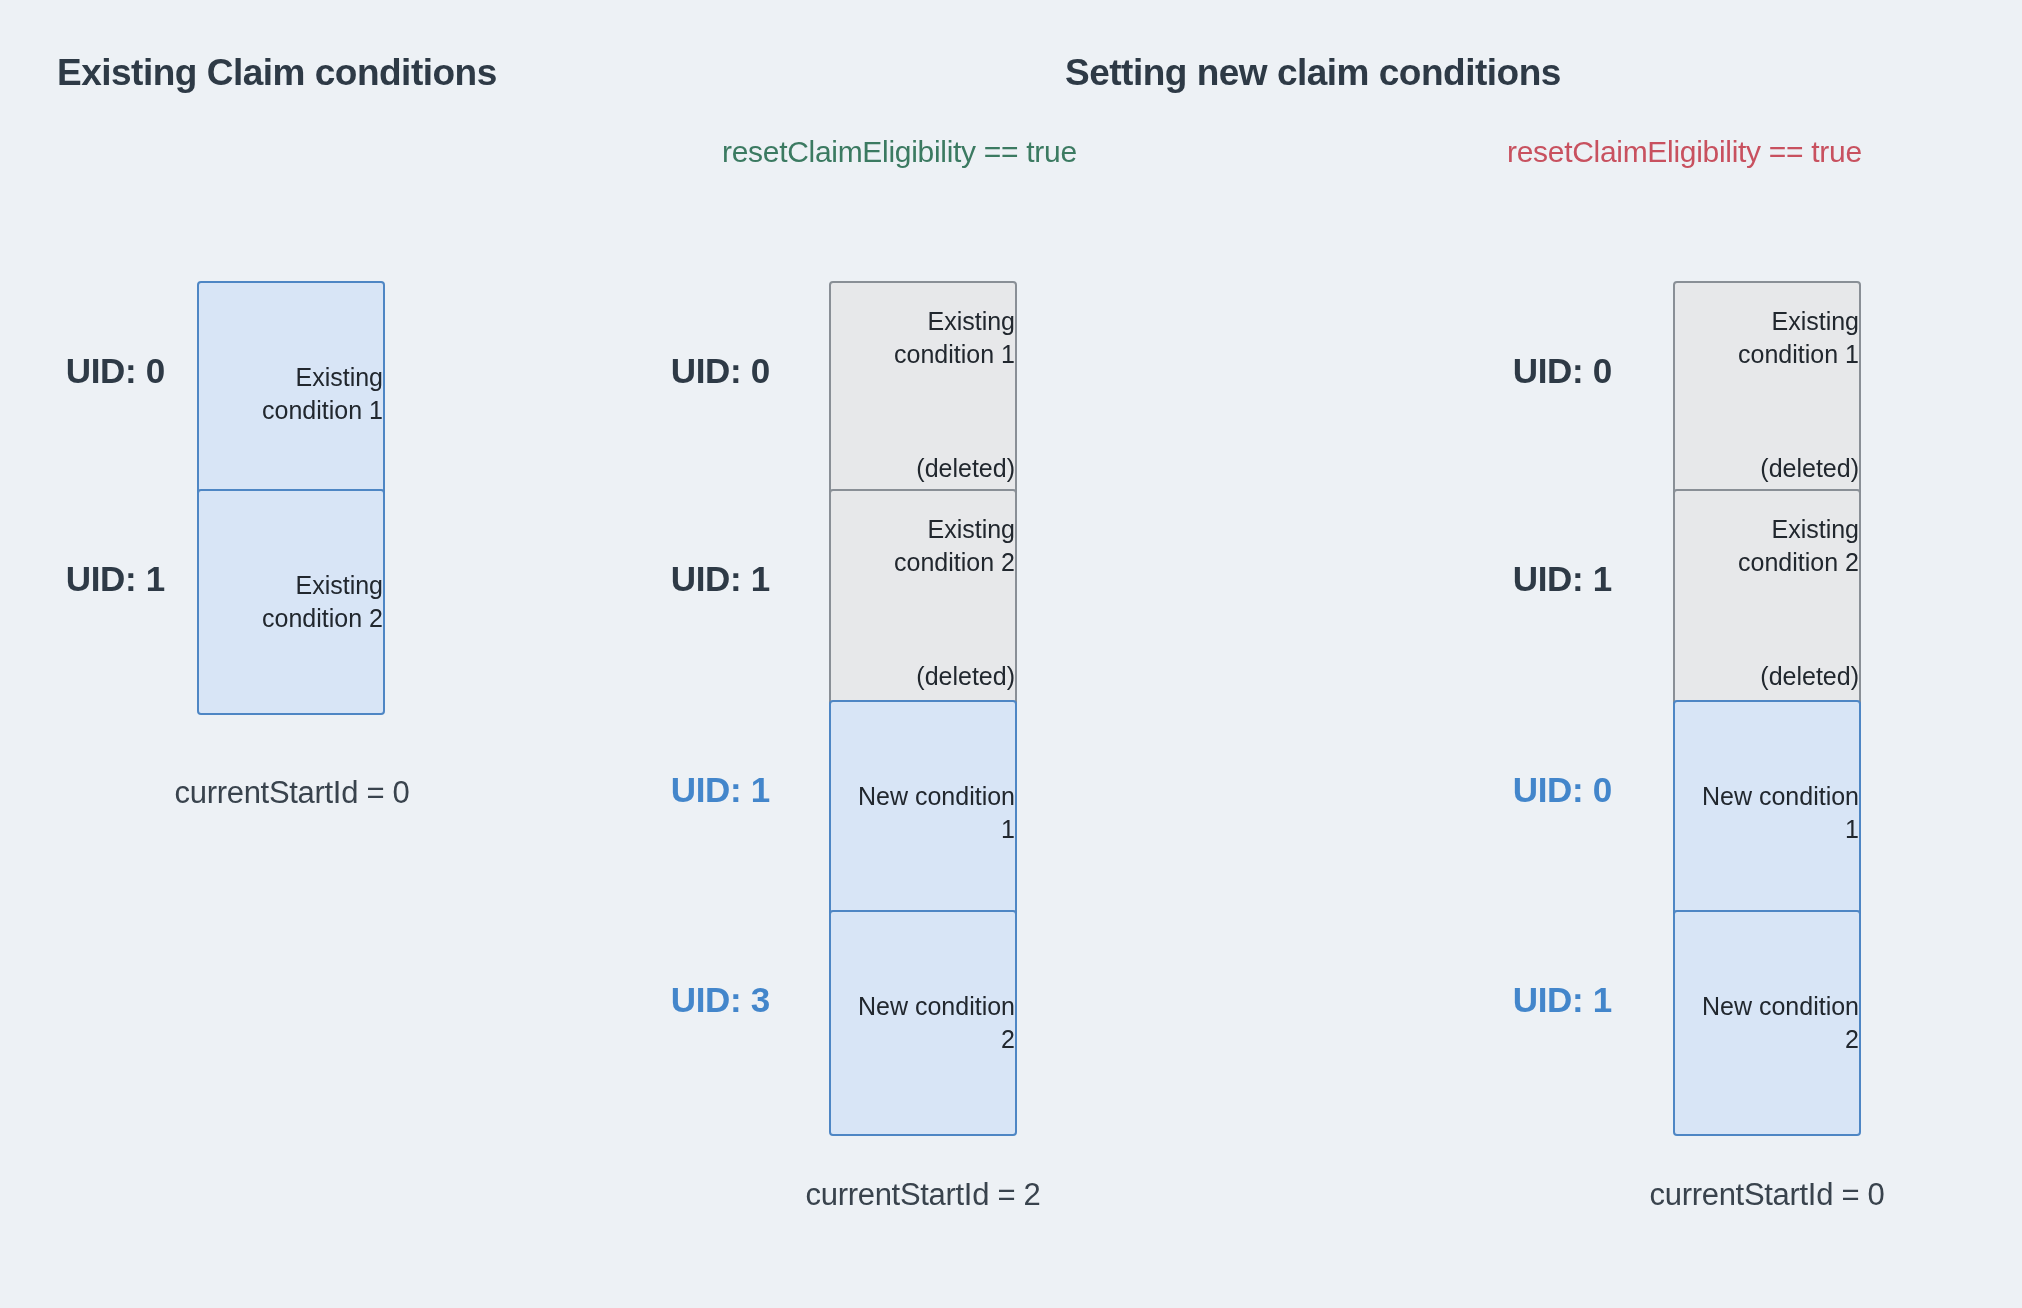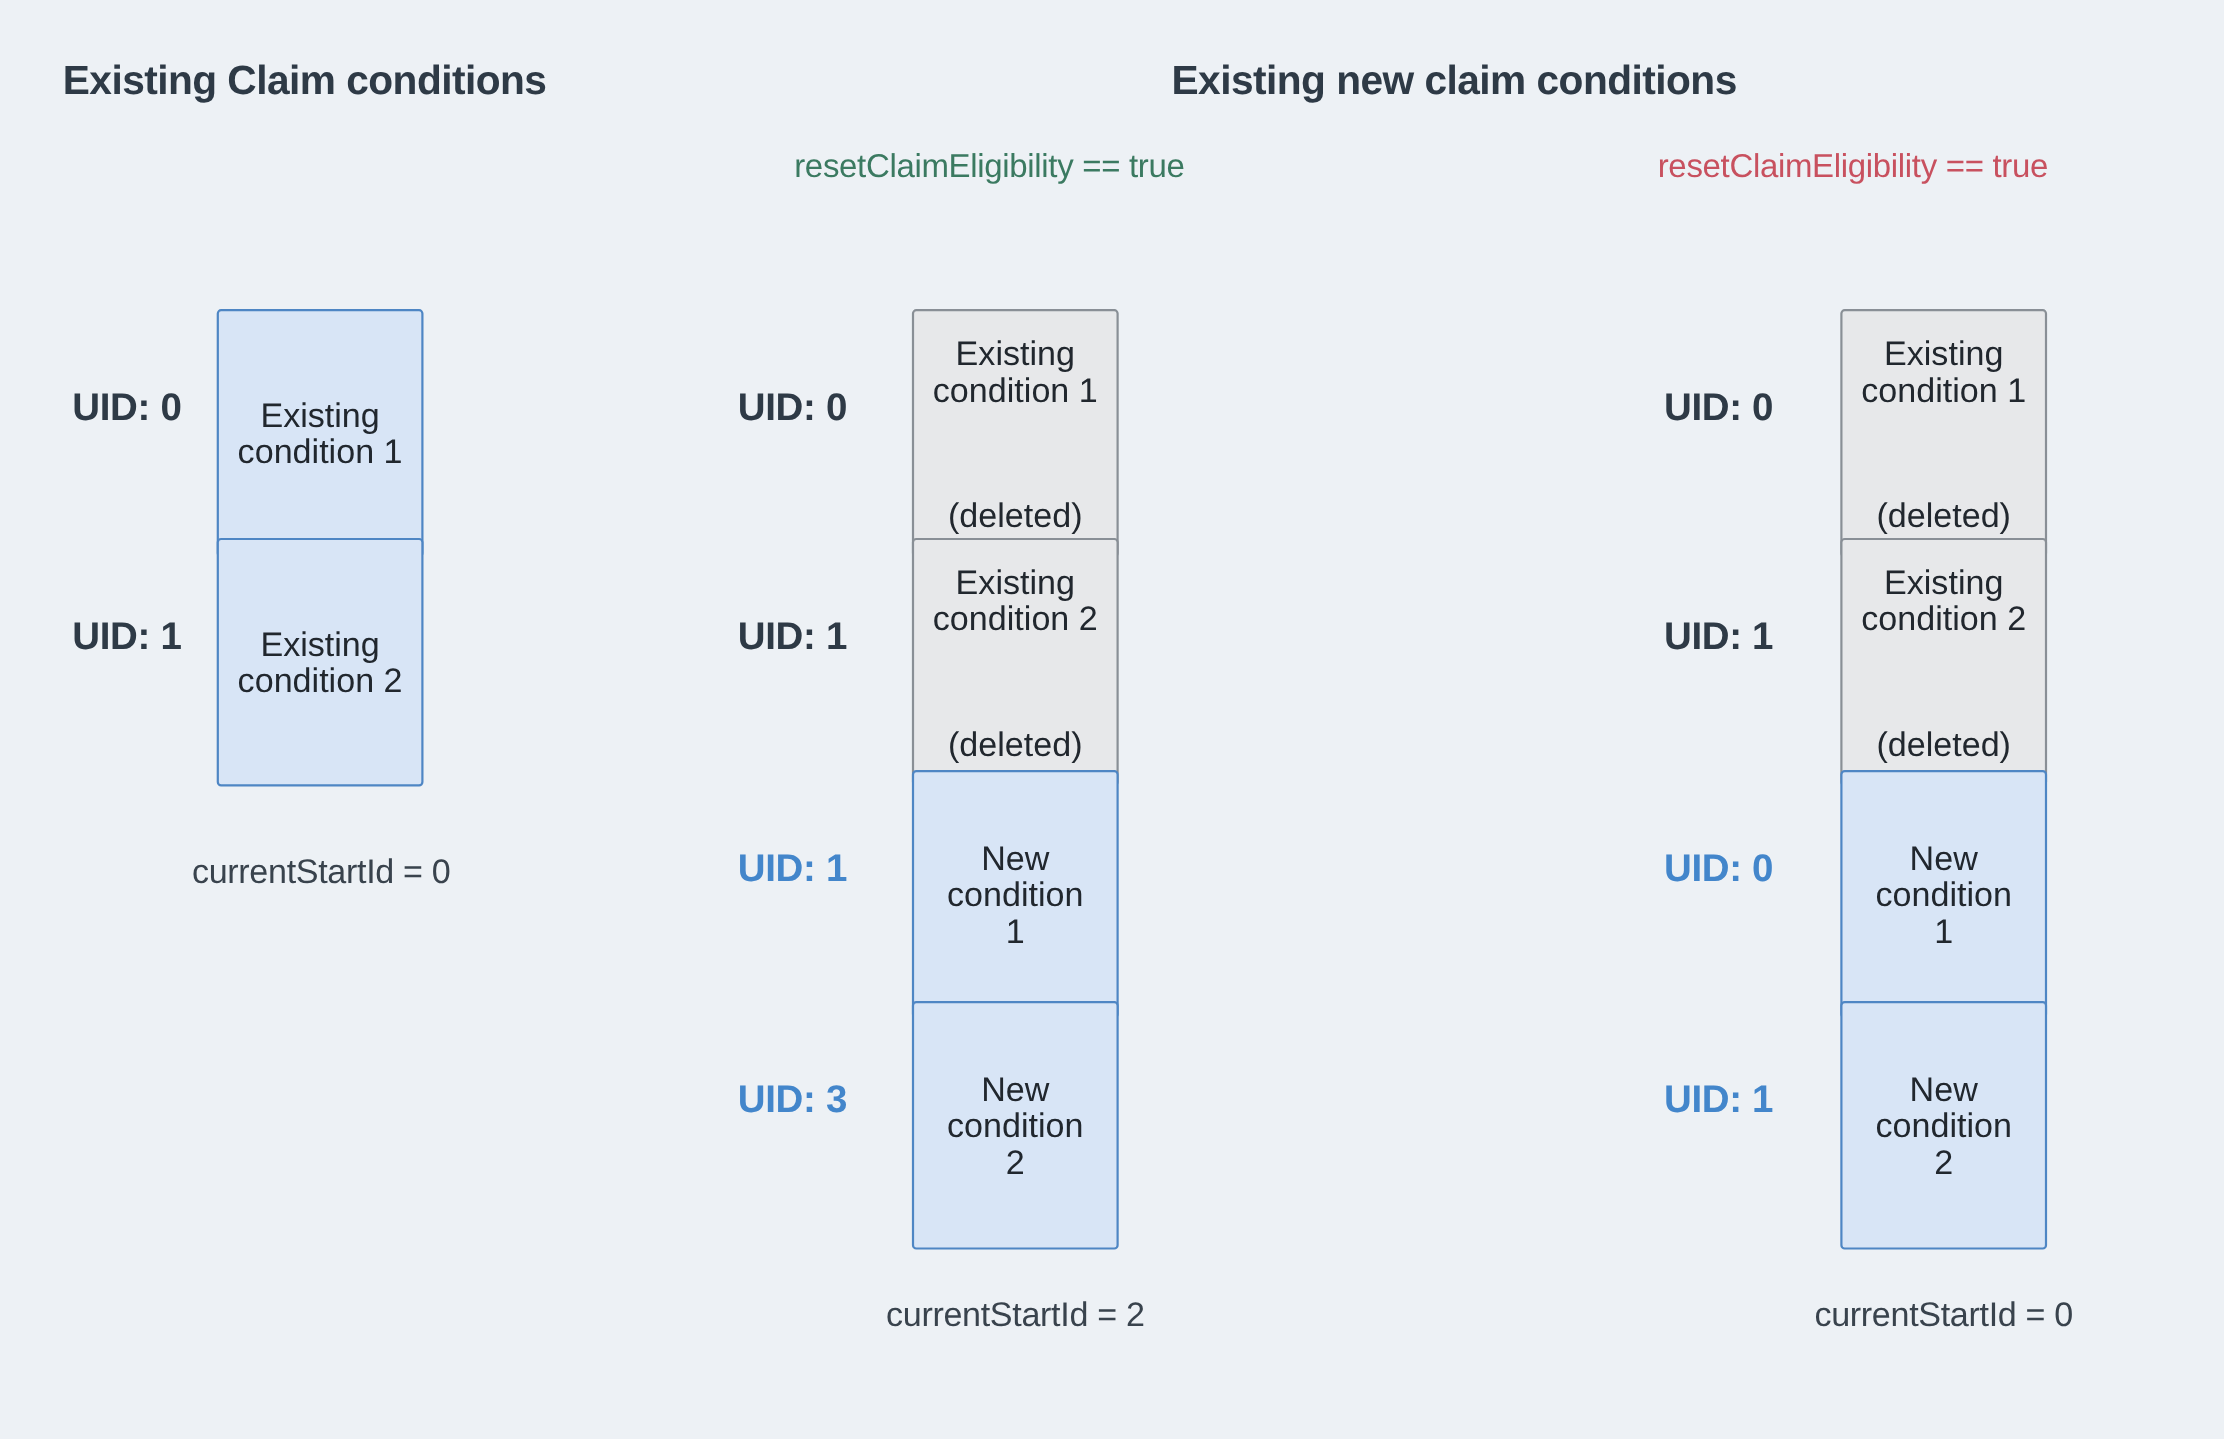--- a/index.html
+++ b/index.html
@@ -50,22 +50,22 @@
   .scenario-true{left:722px;color:var(--green);}
   .scenario-false{left:1507px;color:var(--red);}
   .box{
     position:absolute;
     width:188px;
     height:226px;
     border-radius:4px;
     box-sizing:border-box;
     display:flex;
     flex-direction:column;
-    align-items:center;
-    font-size:31px;
+    align-items:flex-end;
+    font-size:25px;
     line-height:33px;
     color:var(--boxtext);
     text-align:center;
   }
   .box.blue{
     background:var(--blue-fill);
     border:2px solid var(--blue-border);
     justify-content:center;
   }
   .box.gray{
@@ -106,21 +106,21 @@
   
   .r1{top:281px;} .r2{top:489px;} .r3{top:700px;} .r4{top:910px;}
   .f1{left:97px;top:775px;} .f2{left:728px;top:1177px;} .f3{left:1572px;top:1177px;}
 </style>
 </head>
 <body>
 
 <div class="canvas">
 
   <div class="heading h-left">Existing Claim conditions</div>
-  <div class="heading h-right">Existing new claim conditions</div>
+  <div class="heading h-right">Setting new claim conditions</div>
 
   <div class="scenario scenario-true">resetClaimEligibility == true</div>
   <div class="scenario scenario-false">resetClaimEligibility == true</div>
 
   <div class="uid uid-dark uc1 r1">UID: 0</div>
   <div class="box blue bc1 r1">
     <div class="line">Existing</div>
     <div class="line">condition 1</div>
   </div>
 

